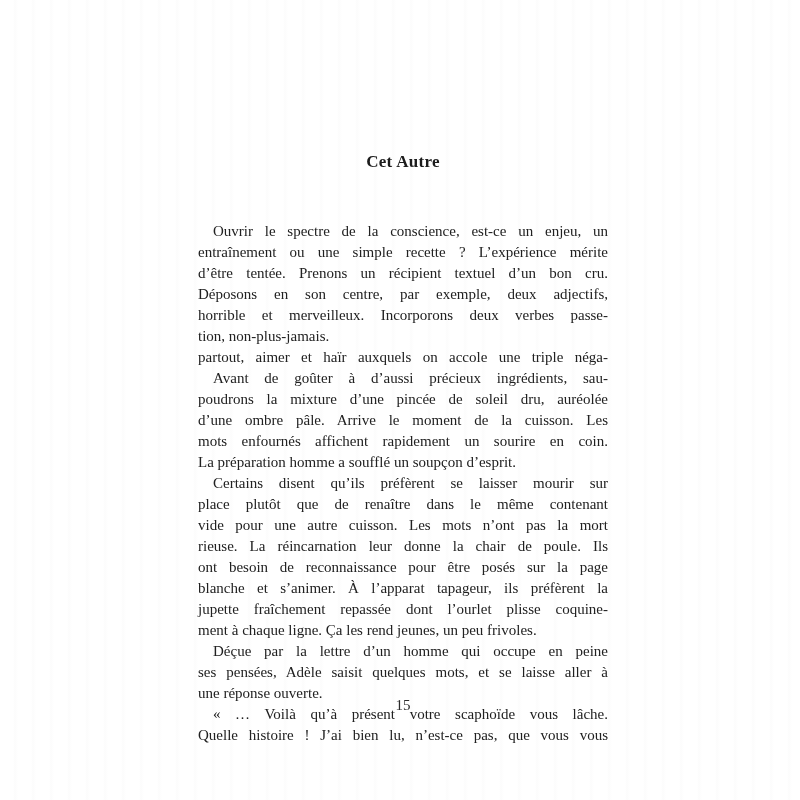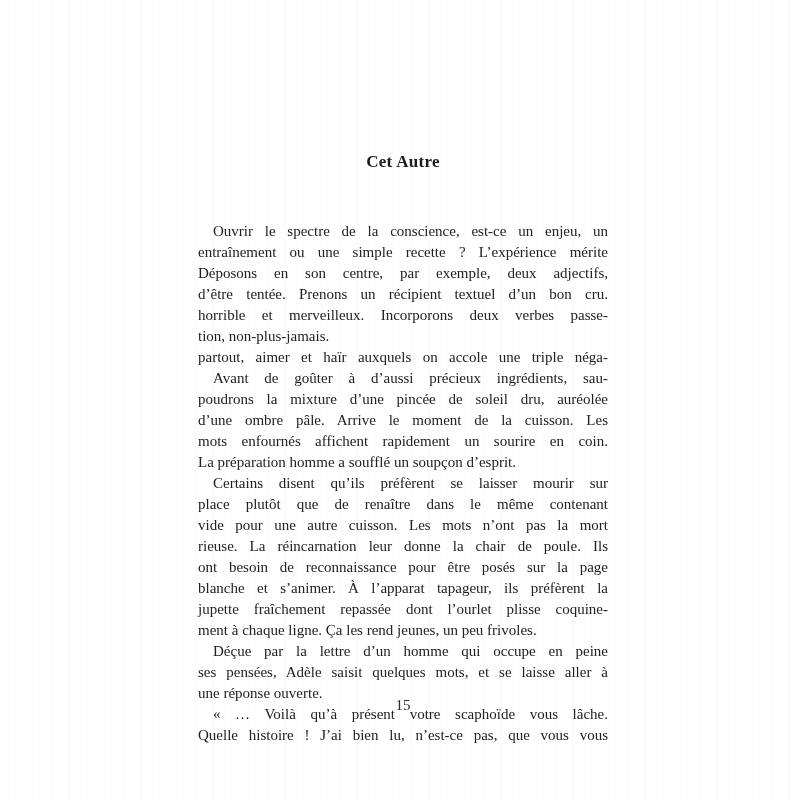--- a/index.html
+++ b/index.html
@@ -65,22 +65,22 @@
 </style>
 </head>
 <body>
 
 <div class="book-page">
   <h1 class="chapter-title">Cet Autre</h1>
   <div class="body-text">
       <div class="para">
         <div class="line first">Ouvrir le spectre de la conscience, est-ce un enjeu, un</div>
         <div class="line">entraînement ou une simple recette ? L’expérience mérite</div>
+        <div class="line">d’être tentée. Prenons un récipient textuel d’un bon cru.</div>
         <div class="line">Déposons en son centre, par exemple, deux adjectifs,</div>
-        <div class="line">d’être tentée. Prenons un récipient textuel d’un bon cru.</div>
         <div class="line">horrible et merveilleux. Incorporons deux verbes passe-</div>
         <div class="line para-end">tion, non-plus-jamais.</div>
         <div class="line">partout, aimer et haïr auxquels on accole une triple néga-</div>
       </div>
       <div class="para">
         <div class="line first">Avant de goûter à d’aussi précieux ingrédients, sau-</div>
         <div class="line">poudrons la mixture d’une pincée de soleil dru, auréolée</div>
         <div class="line">d’une ombre pâle. Arrive le moment de la cuisson. Les</div>
         <div class="line">mots enfournés affichent rapidement un sourire en coin.</div>
         <div class="line para-end">La préparation homme a soufflé un soupçon d’esprit.</div>

